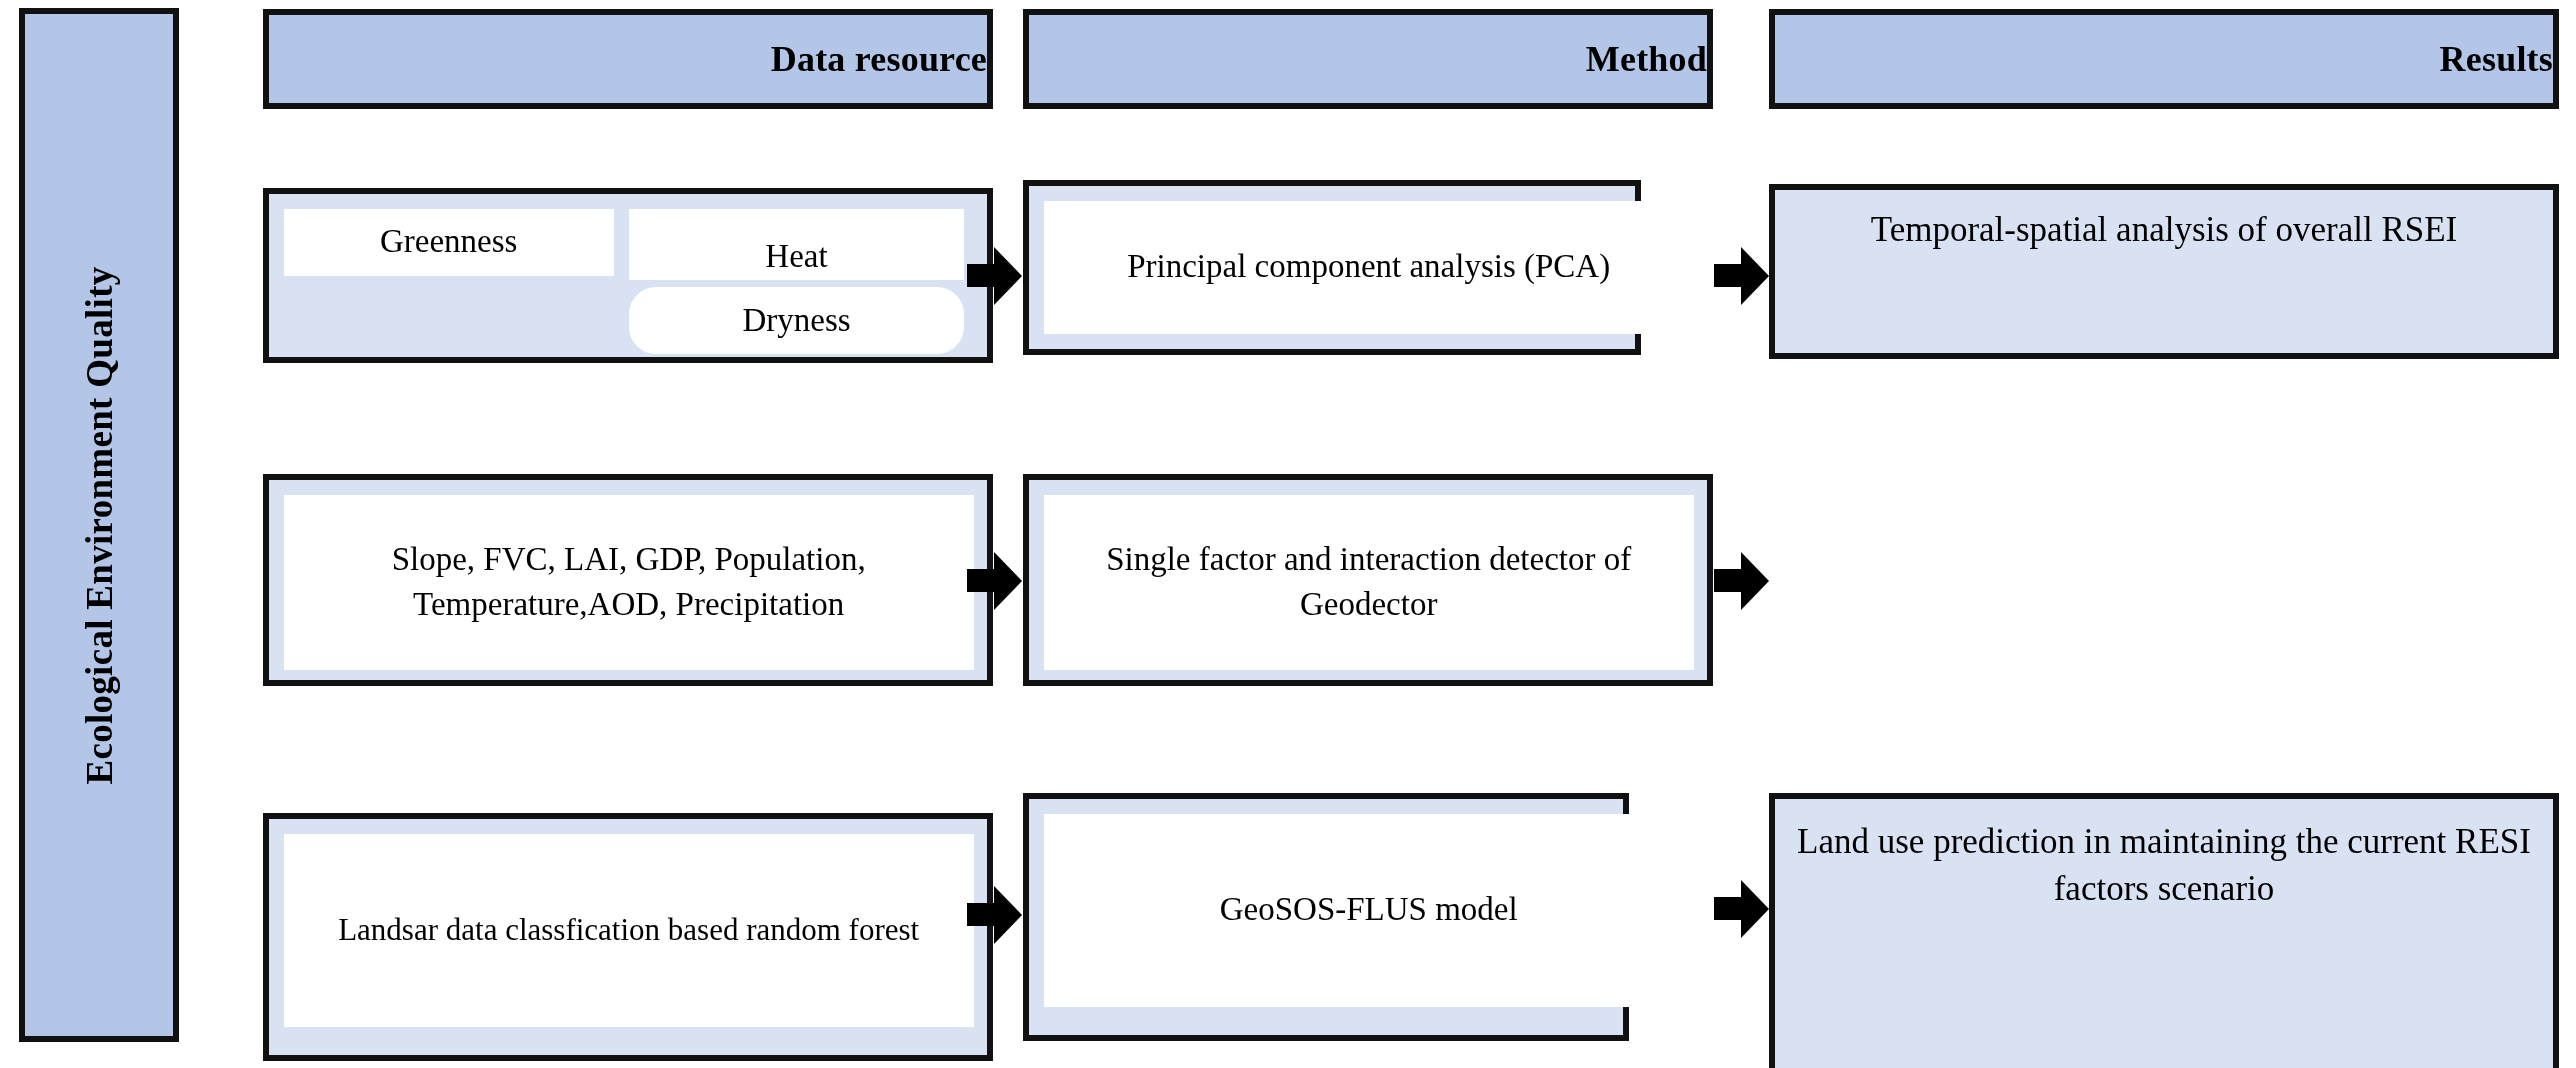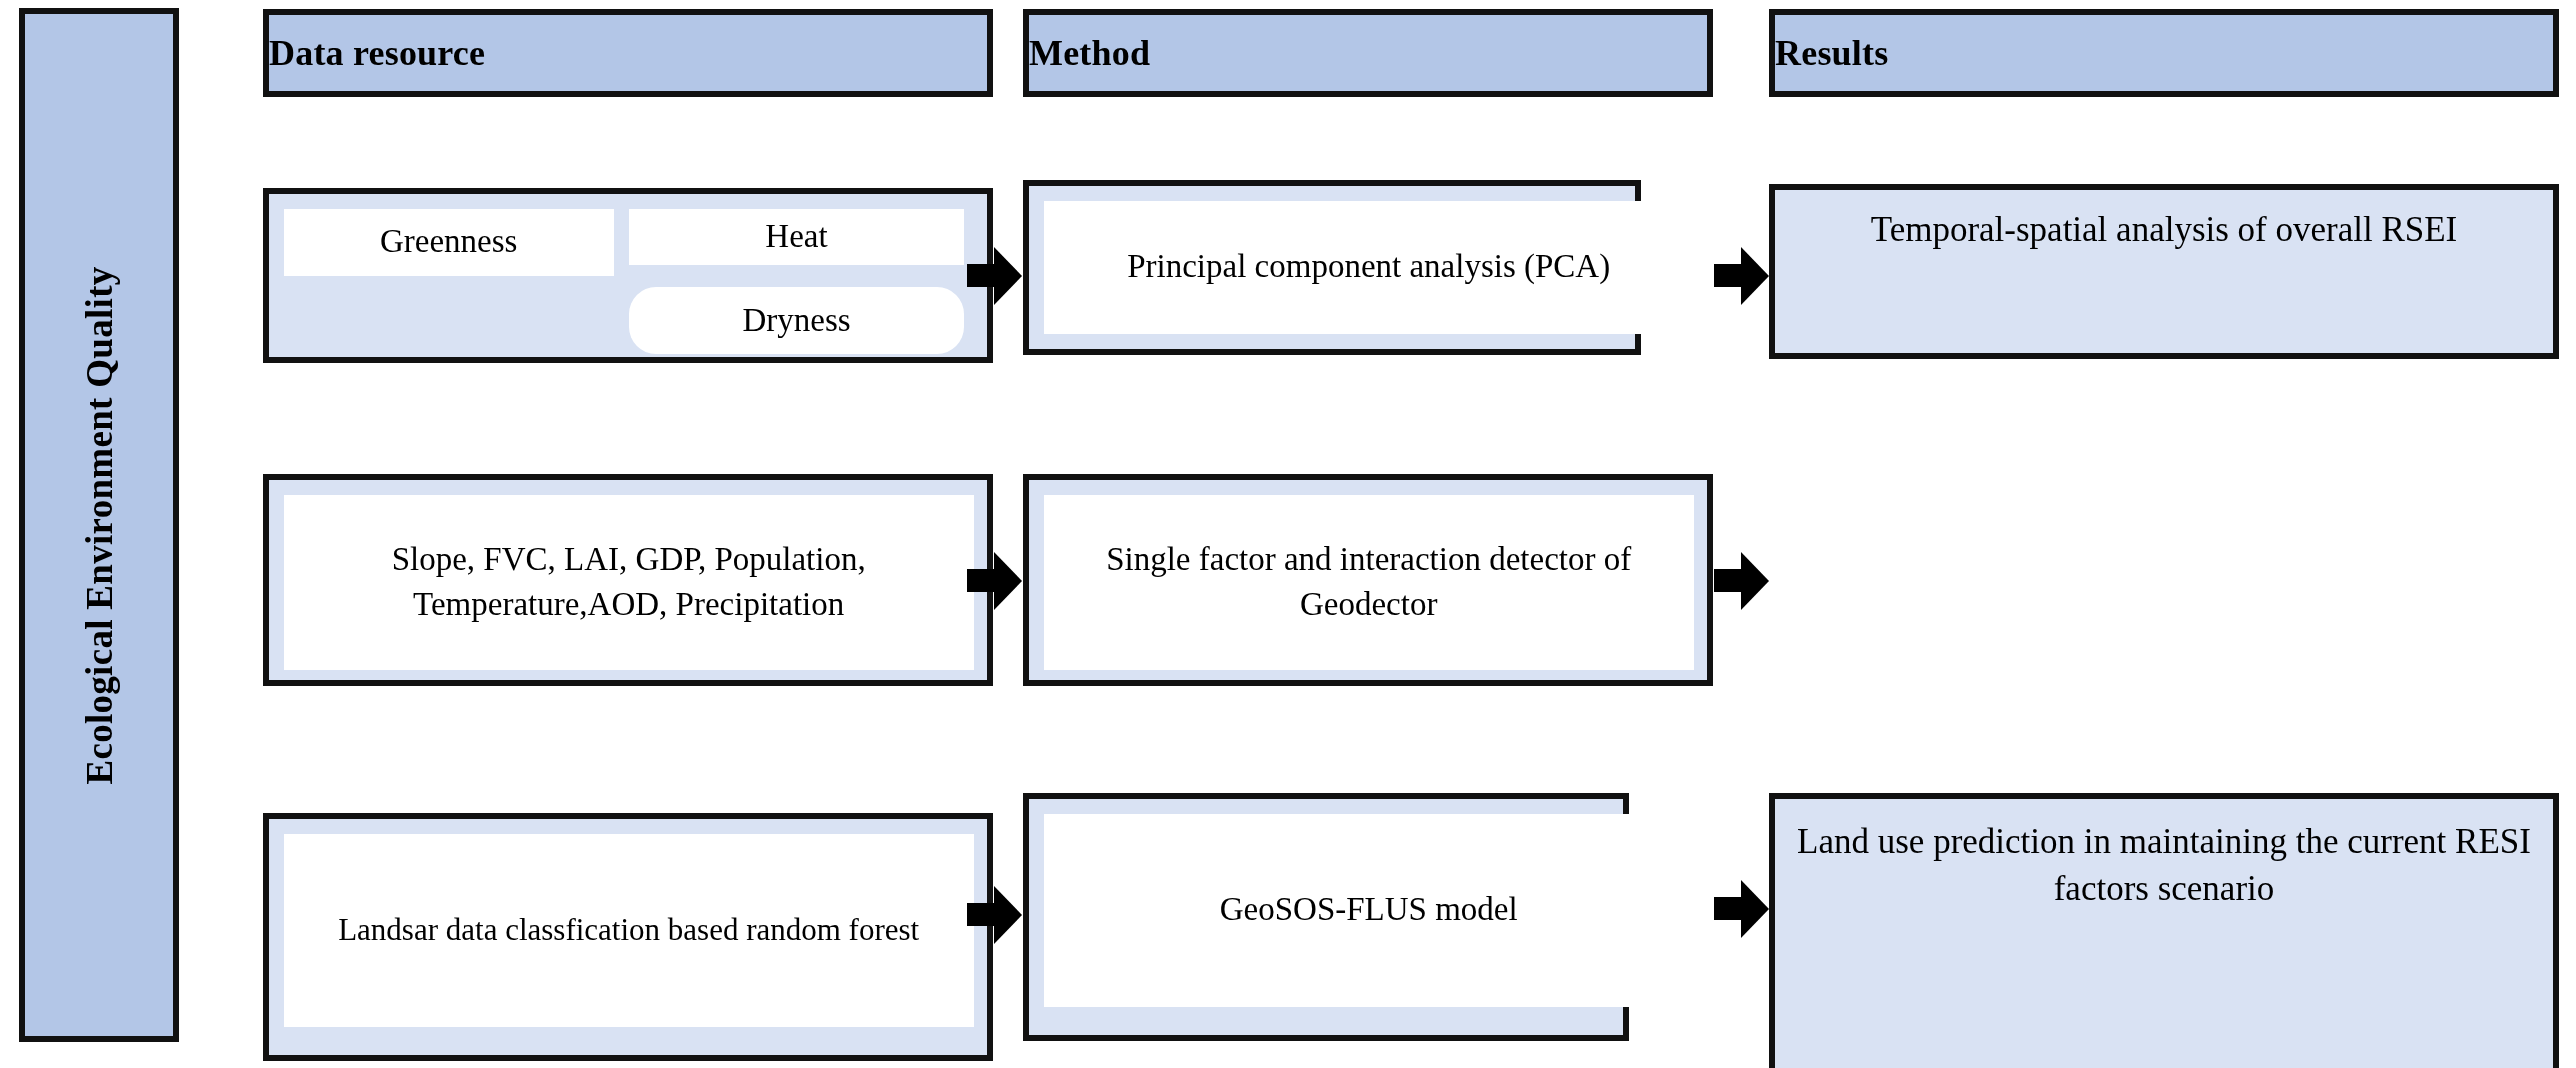--- a/index.html
+++ b/index.html
@@ -41,27 +41,27 @@
     font-weight: bold;
     font-size: 37px;
     letter-spacing: 0.3px;
     color: #000;
   }
 
   
   .header-box {
     position: absolute;
     top: 9.3px;
-    height: 88px;
+    height: 100px;
     background: #b3c6e7;
     border: 6px solid #111111;
     box-sizing: border-box;
     display: flex;
     align-items: center;
-    justify-content: flex-start;
+    justify-content: flex-end;
   }
   .header-box .htxt {
     font-weight: bold;
     font-size: 36px;
     letter-spacing: 0.2px;
   }
   .hdr-data    { left: 263px;  width: 730px; }
   .hdr-method  { left: 1023px; width: 690px; }
   .hdr-results { left: 1769px; width: 790px; }
 
@@ -140,21 +140,21 @@
     <span class="htxt">Method</span>
   </div>
   <div class="header-box hdr-results">
     <span class="htxt">Results</span>
   </div>
 
   <div class="box" style="left:263px; top:188px; width:730px; height:175px;">
     <div class="inner-white" style="left:14.7px; top:14.7px; width:330px; height:67px;">
       <span class="box-text">Greenness</span>
     </div>
-    <div class="inner-white" style="left:360px; top:14.7px; width:335px; height:56px;">
+    <div class="inner-white" style="left:360px; top:14.7px; width:335px; height:71px;align-items:flex-end;">
       <span class="box-text">Heat</span>
     </div>
     <div class="inner-white" style="left:360px; top:93px; width:335px; height:67px;border-radius:27px;">
       <span class="box-text">Dryness</span>
     </div>
   </div>
 
   <div class="arrow" style="left:967px; top:247px;">
     <div class="shaft"></div>
     <div class="head"></div>

